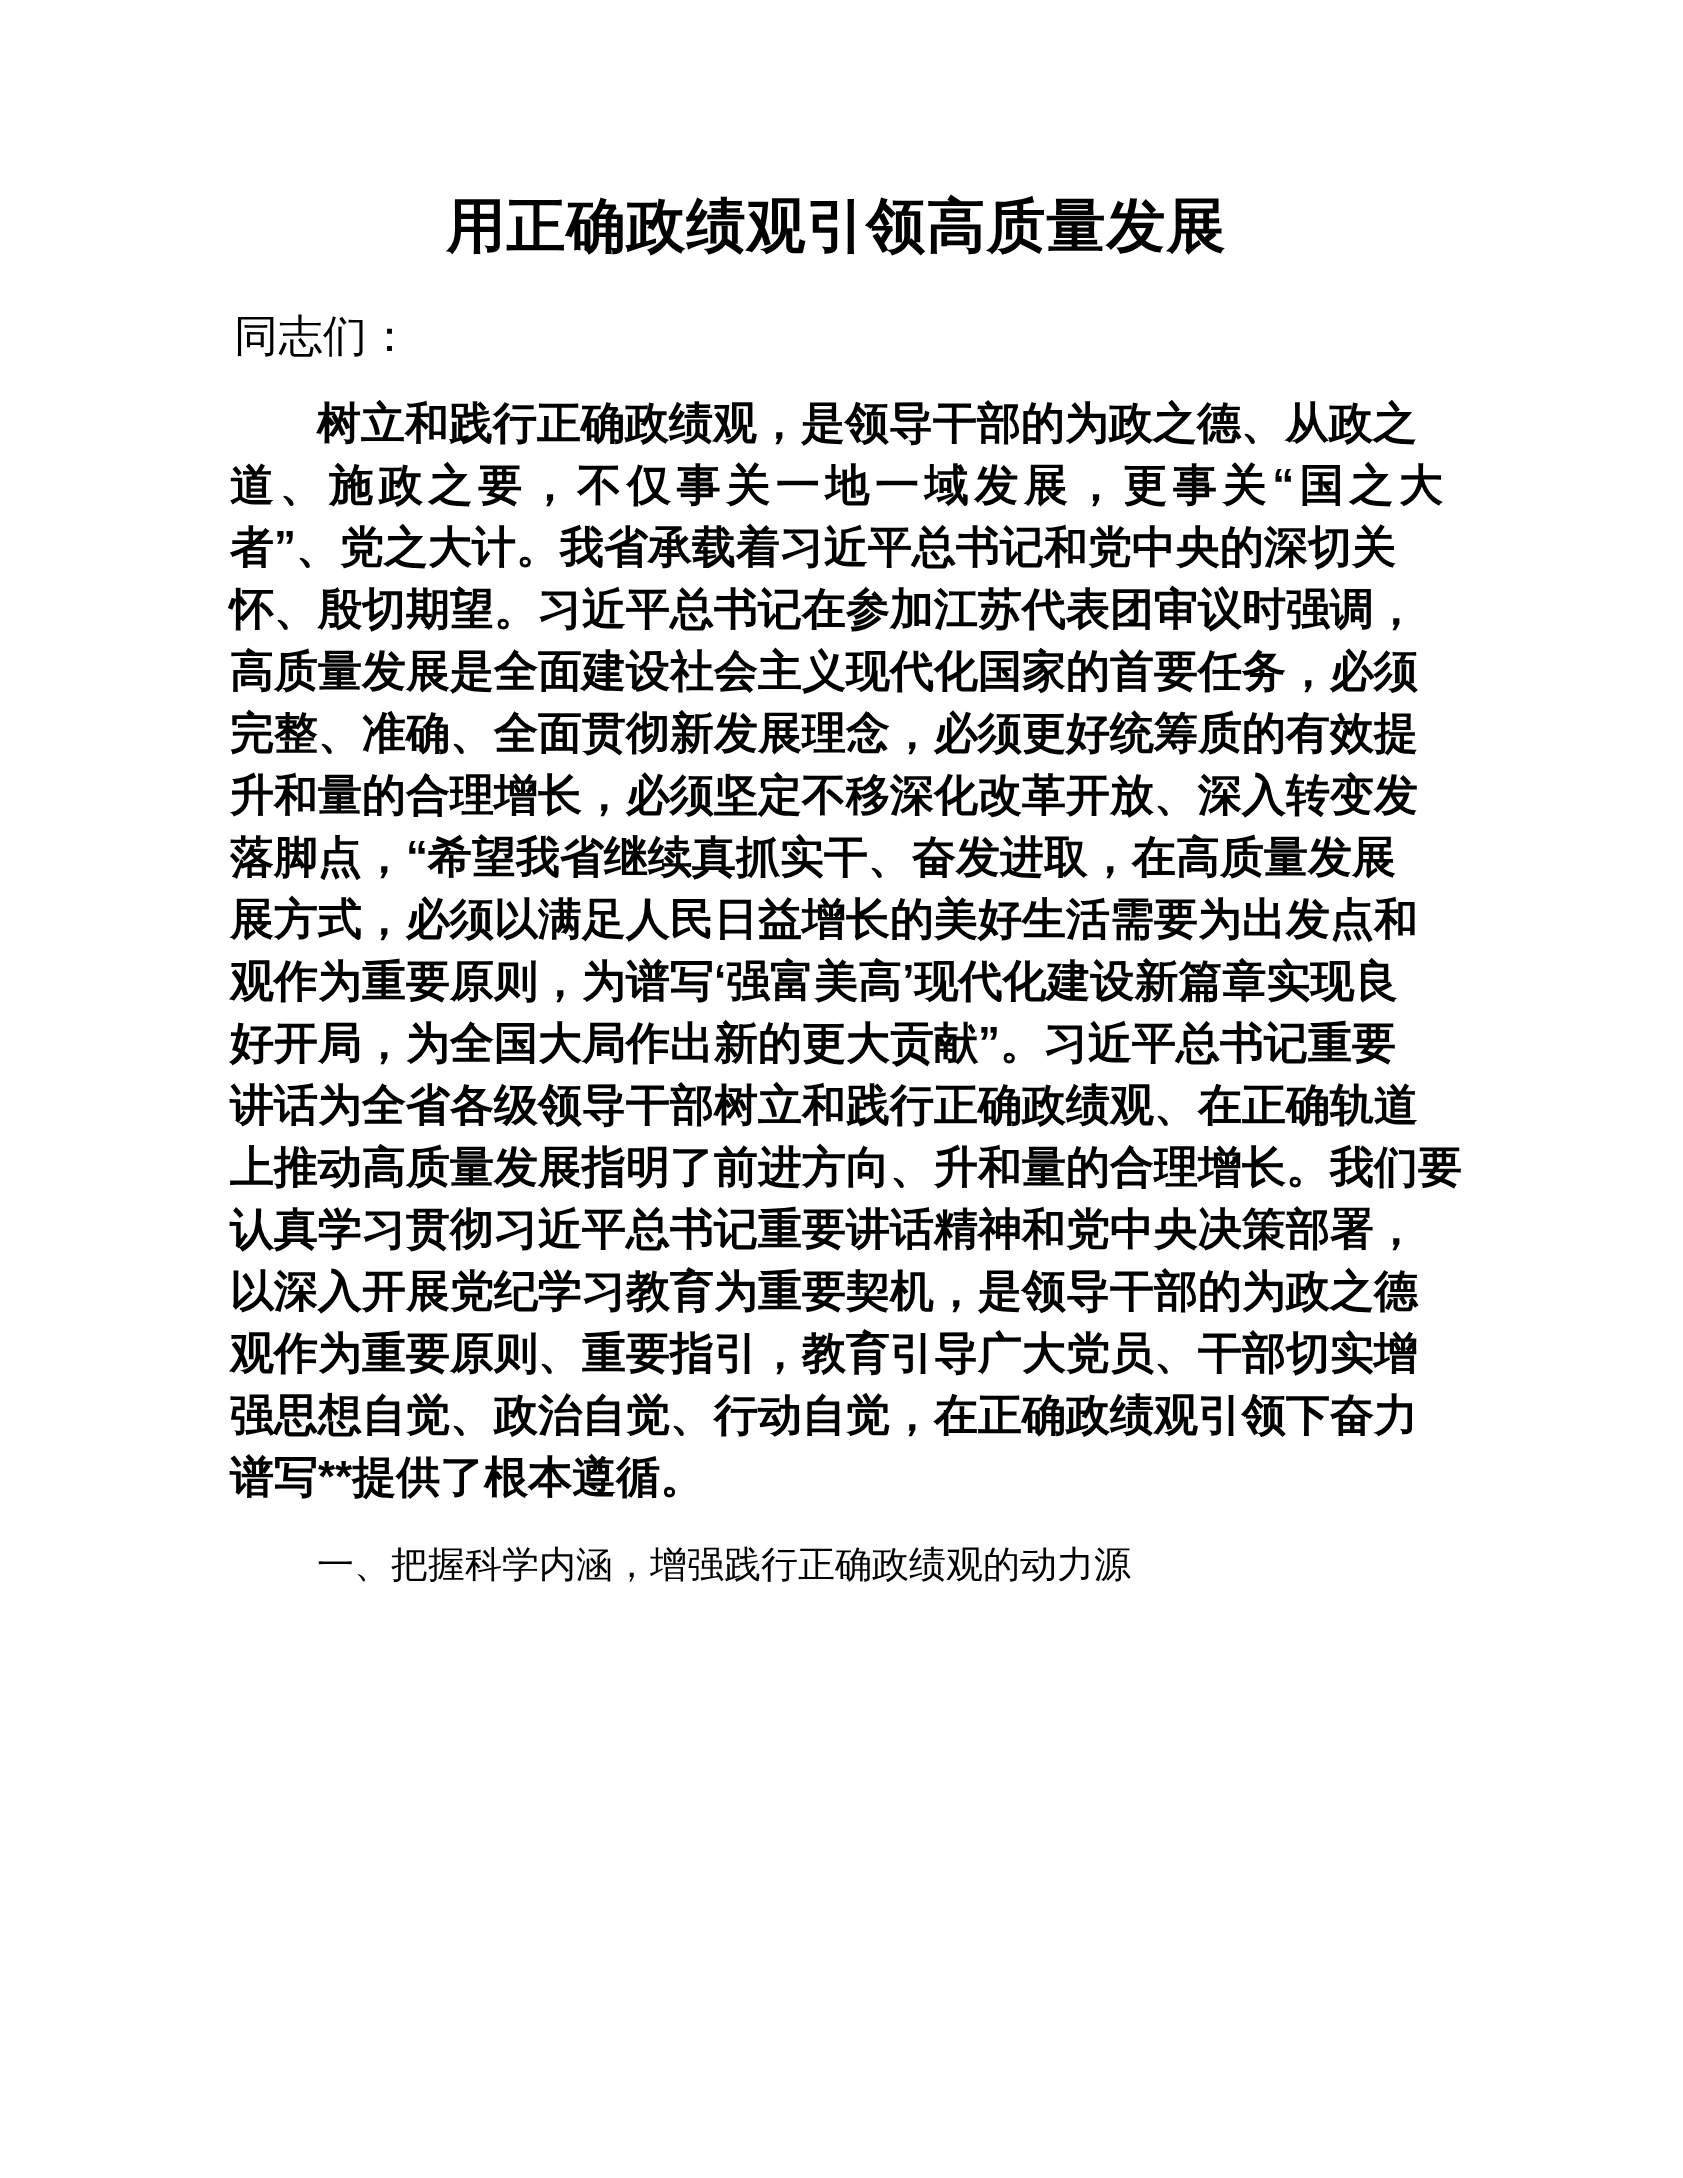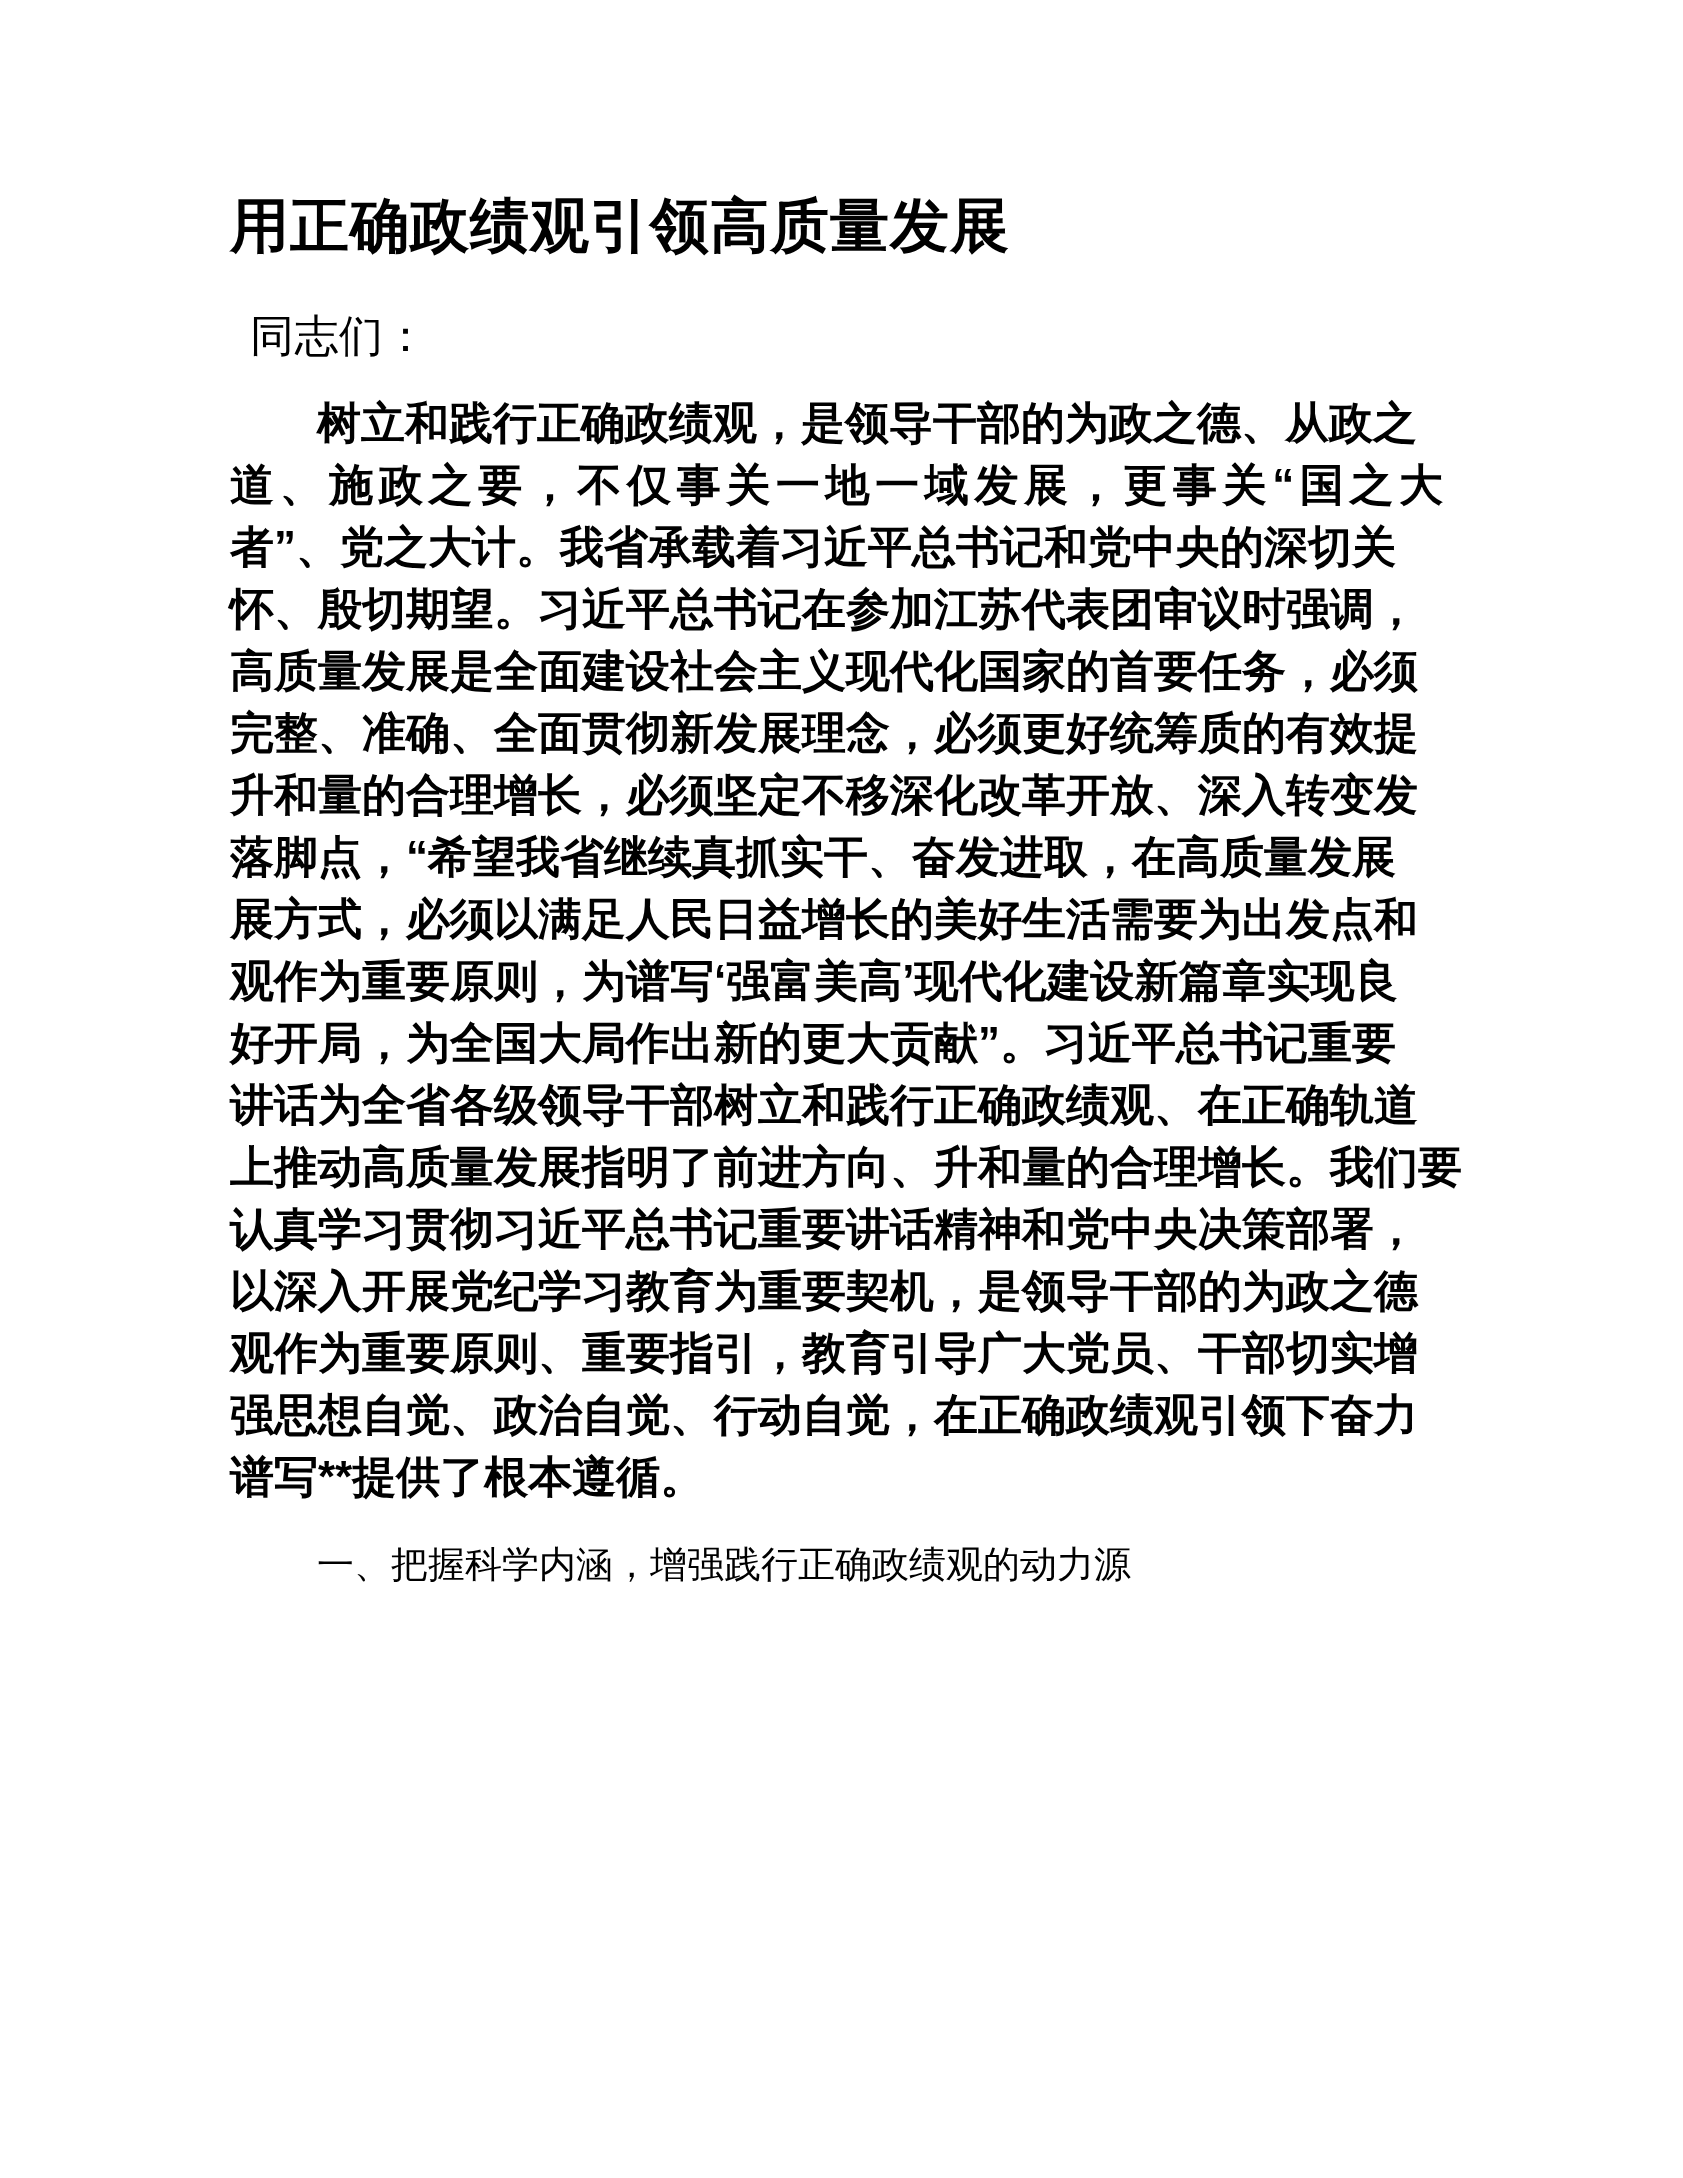--- a/index.html
+++ b/index.html
@@ -24,33 +24,33 @@
   }
   .content {
     position: absolute;
     left: 230px;
     top: 0;
     width: 1213px;
   }
   .doc-title {
     margin: 0;
     padding: 0;
-    text-align: left;
+    text-align: center;
     font-size: 59px;
     font-weight: 700;
     line-height: 1.1;
     letter-spacing: 1px;
     padding-top: 194px;
     color: #000000;
   }
   .salutation {
     font-size: 44px;
     line-height: 1.0;
     margin-top: 55px;
-    margin-left: 20px;
+    margin-left: 4px;
     letter-spacing: 0.5px;
     white-space: nowrap;
   }
   .body-block {
     margin-top: 34px;
   }
   .line {
     font-size: 44px;
     line-height: 62px;
     height: 62px;

